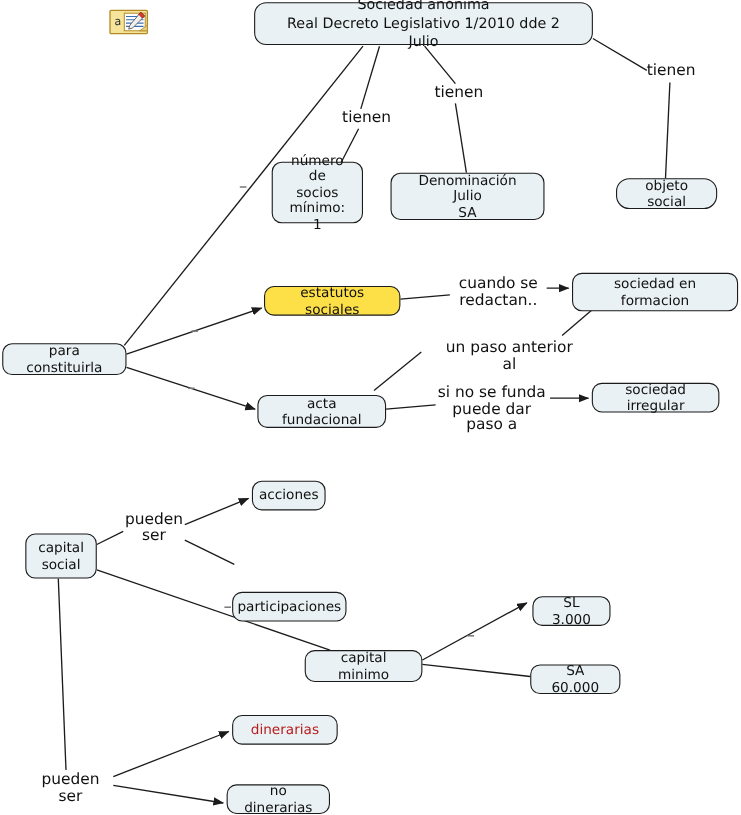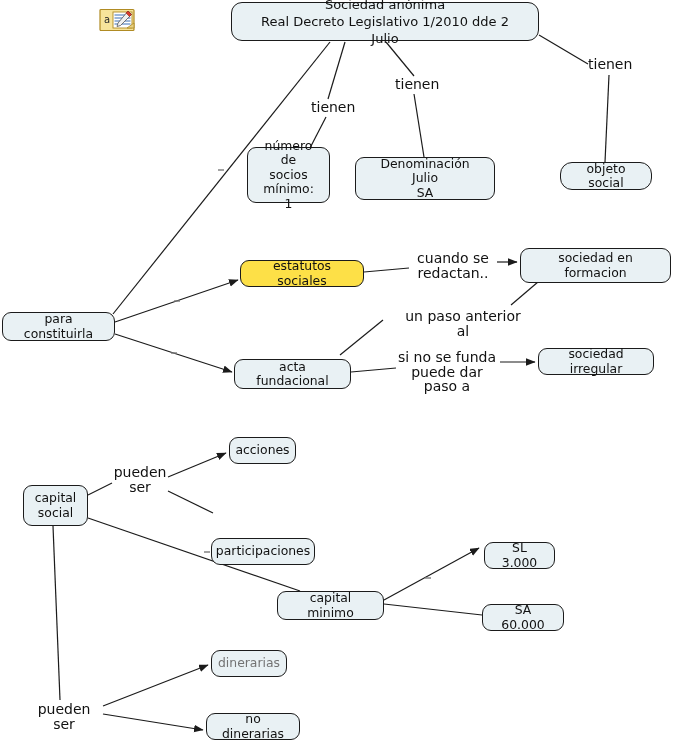--- a/index.html
+++ b/index.html
@@ -138,21 +138,21 @@
       <div class="node" style="left: 520px; top: 248px; width: 151px; height: 35px; background: rgb(233, 241, 244); border-color: rgb(27, 27, 27); color: rgb(17, 17, 17);">sociedad en formacion</div>
       <div class="node" style="left: 234px; top: 359px; width: 117px; height: 30px; background: rgb(233, 241, 244); border-color: rgb(27, 27, 27); color: rgb(17, 17, 17);">acta fundacional</div>
       <div class="node" style="left: 538px; top: 348px; width: 116px; height: 27px; background: rgb(233, 241, 244); border-color: rgb(27, 27, 27); color: rgb(17, 17, 17);">sociedad irregular</div>
       <div class="node" style="left: 23px; top: 485px; width: 65px; height: 41px; background: rgb(233, 241, 244); border-color: rgb(27, 27, 27); color: rgb(17, 17, 17);">capital
 social</div>
       <div class="node" style="left: 229px; top: 437px; width: 67px; height: 27px; background: rgb(233, 241, 244); border-color: rgb(27, 27, 27); color: rgb(17, 17, 17);">acciones</div>
       <div class="node" style="left: 211px; top: 510px; width: 104px; height: 27px; background: rgb(233, 241, 244); border-color: rgb(27, 27, 27); color: rgb(17, 17, 17); margin-top: 28px;">participaciones</div>
       <div class="node" style="left: 277px; top: 591px; width: 107px; height: 29px; background: rgb(233, 241, 244); border-color: rgb(27, 27, 27); color: rgb(17, 17, 17);">capital minimo</div>
       <div class="node" style="left: 484px; top: 542px; width: 71px; height: 27px; background: rgb(233, 241, 244); border-color: rgb(27, 27, 27); color: rgb(17, 17, 17);">SL 3.000</div>
       <div class="node" style="left: 482px; top: 604px; width: 82px; height: 27px; background: rgb(233, 241, 244); border-color: rgb(27, 27, 27); color: rgb(17, 17, 17);">SA 60.000</div>
-      <div class="node" style="left: 211px; top: 650px; width: 76px; height: 27px; background: rgb(233, 241, 244); border-color: rgb(27, 27, 27); color: #737373;">dinerarias</div>
+      <div class="node" style="left: 211px; top: 650px; width: 96px; height: 27px; background: rgb(233, 241, 244); border-color: rgb(27, 27, 27); color: #b91c1c;">dinerarias</div>
       <div class="node" style="left: 206px; top: 713px; width: 94px; height: 27px; background: rgb(233, 241, 244); border-color: rgb(27, 27, 27); color: rgb(17, 17, 17);">no dinerarias</div>
     </div>
   <div id="label-layer">
       <div class="link-label" style="left: 311px; top: 100px; width: 44px; color: rgb(17, 17, 17);">tienen</div>
       <div class="link-label" style="left: 395px; top: 77px; width: 44px; color: rgb(17, 17, 17);">tienen</div>
       <div class="link-label" style="left: 588px; top: 57px; width: 44px; color: rgb(17, 17, 17);">tienen</div>
       <div class="link-label" style="left: 410px; top: 251px; width: 86px; color: rgb(17, 17, 17);">cuando se
 redactan..</div>
       <div class="link-label" style="left: 399px; top: 309px; width: 128px; color: rgb(17, 17, 17);">un paso anterior al</div>
       <div class="link-label" style="left: 396px; top: 350px; width: 102px; color: rgb(17, 17, 17);">si no se funda

